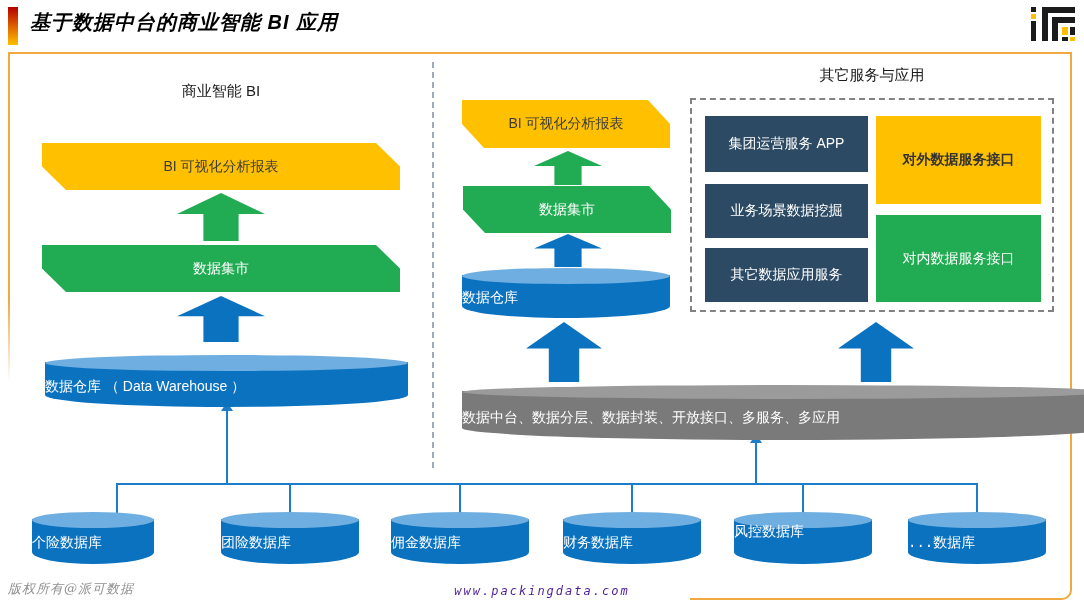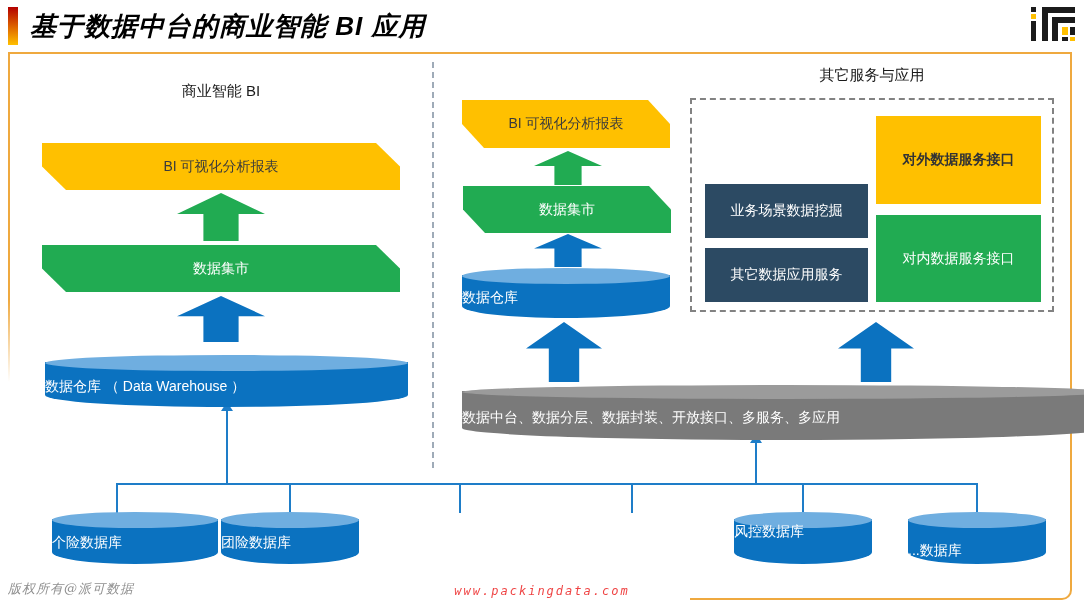--- a/index.html
+++ b/index.html
@@ -3,21 +3,21 @@
 <meta charset="utf-8">
 <style>
   html,body{margin:0;padding:0;background:#fff;}
   .stage{
     position:relative;width:1084px;height:606px;background:#ffffff;overflow:hidden;
     font-family:"Liberation Sans","DejaVu Sans",sans-serif;
   }
   .abs{position:absolute;}
   
   .accent-bar{left:8px;top:7px;width:10px;height:38px;background:linear-gradient(#b30000,#e06a00 55%,#ffc000);}
-  .page-title{left:30px;top:9px;font-size:26px;font-weight:bold;font-style:italic;color:#000;letter-spacing:1px;white-space:nowrap;}
+  .page-title{left:30px;top:9px;font-size:20px;font-weight:bold;font-style:italic;color:#000;letter-spacing:1px;white-space:nowrap;}
   
   .logo{left:1028px;top:5px;width:50px;height:38px;}
   .logo div{position:absolute;}
   .lg-black{background:#1b1b1b;}
   .lg-yellow{background:#ffc000;}
   
   .f-top{left:8px;top:52px;width:1064px;height:2px;background:#efa93f;}
   .f-left{left:8px;top:52px;width:2px;height:330px;background:linear-gradient(#efa93f 75%,rgba(239,169,63,0));}
   .f-rb{left:690px;top:52px;width:380px;height:546px;border-right:2px solid #efa93f;border-bottom:2px solid #efa93f;border-radius:0 0 10px 0;}
   .divider{left:432px;top:62px;height:406px;width:0;border-left:2px dashed #9fabb8;}
@@ -43,21 +43,21 @@
   .dash-box{border:2px dashed #828282;}
   .svc{display:flex;align-items:center;justify-content:center;font-size:14px;text-align:center;}
   .svc.navy{background:#2c4a63;color:#ffffff;}
   .svc.goldbox{background:#ffc000;color:#333333;}
   .svc.greenbox{background:#21ab52;color:#ffffff;}
   
   .line{background:#1e7dc8;}
   .arrow-head{width:0;height:0;border-left:6px solid transparent;border-right:6px solid transparent;border-bottom:9px solid #1e7dc8;}
   
   .footer-left{left:8px;top:580px;font-family:"DejaVu Serif","Liberation Serif",serif;font-style:italic;font-size:13px;color:#8f8f8f;letter-spacing:1px;}
-  .footer-center{left:392px;top:584px;width:300px;text-align:center;font-family:"DejaVu Sans Mono","Liberation Mono",monospace;font-style:italic;font-size:12px;color:#ef4444;letter-spacing:2px;}
+  .footer-center{left:392px;top:584px;width:300px;text-align:center;font-family:"DejaVu Sans Mono","Liberation Mono",monospace;font-style:italic;font-size:12px;color:#4c1d95;letter-spacing:2px;}
 </style>
 </head>
 <body>
 
 <div class="stage">
 
   <div class="abs accent-bar"></div>
   <div class="abs page-title">基于数据中台的商业智能 BI 应用</div>
   <div class="abs logo">
     <div class="lg-black" style="left:3px;top:2px;width:5px;height:5px;"></div>
@@ -125,50 +125,63 @@
   <div class="abs block-arrow ba-blue" style="left:838px;top:322px;width:76px;height:60px;"></div>
 
   <div class="cyl disk" style="left:462px;top:385px;width:647px;height:55px;">
     <div class="cyl-body"></div>
     <div class="cyl-top"></div>
     <div class="cyl-label" style="top:24px;">数据中台、数据分层、数据封装、开放接口、多服务、多应用</div>
   </div>
 
   <div class="abs sec-title" style="left:690px;top:66px;width:364px;">其它服务与应用</div>
   <div class="abs dash-box" style="left:690px;top:98px;width:360px;height:210px;"></div>
+  <div class="abs svc navy" style="left:705px;top:116px;width:163px;height:56px;">
+    <span>集团运营服务 APP</span>
+  </div>
   <div class="abs svc navy" style="left:705px;top:248px;width:163px;height:54px;">
     <span>其它数据应用服务</span>
   </div>
   <div class="abs svc navy" style="left:705px;top:184px;width:163px;height:54px;">
     <span>业务场景数据挖掘</span>
   </div>
   <div class="abs svc goldbox" style="left:876px;top:116px;width:165px;height:88px;font-weight:bold;">
     <span>对外数据服务接口</span>
   </div>
   <div class="abs svc greenbox" style="left:876px;top:215px;width:165px;height:87px;">
     <span>对内数据服务接口</span>
   </div>
 
-  <div class="cyl" style="left:52px;top:512px;width:166px;height:52px;">
+  <div class="cyl" style="left:32px;top:512px;width:122px;height:52px;">
     <div class="cyl-body"></div>
       <div class="cyl-top"></div>
     <div class="cyl-label" style="top:22px;">个险数据库</div>
   </div>
   <div class="cyl" style="left:221px;top:512px;width:138px;height:52px;">
     <div class="cyl-body"></div>
       <div class="cyl-top"></div>
     <div class="cyl-label" style="top:22px;">团险数据库</div>
   </div>
+  <div class="cyl" style="left:391px;top:512px;width:138px;height:52px;">
+    <div class="cyl-body"></div>
+      <div class="cyl-top"></div>
+    <div class="cyl-label" style="top:22px;">佣金数据库</div>
+  </div>
+  <div class="cyl" style="left:563px;top:512px;width:138px;height:52px;">
+    <div class="cyl-body"></div>
+      <div class="cyl-top"></div>
+    <div class="cyl-label" style="top:22px;">财务数据库</div>
+  </div>
   <div class="cyl" style="left:734px;top:512px;width:138px;height:52px;">
     <div class="cyl-body"></div>
       <div class="cyl-top"></div>
     <div class="cyl-label" style="top:11px;">风控数据库</div>
   </div>
   <div class="cyl" style="left:908px;top:512px;width:138px;height:52px;">
     <div class="cyl-body"></div>
       <div class="cyl-top"></div>
-    <div class="cyl-label" style="top:30px;">...数据库</div>
+    <div class="cyl-label" style="top:22px;font-family:Liberation Mono, monospace;">...数据库</div>
   </div>
 
   <div class="abs footer-left">版权所有@派可数据</div>
   <div class="abs footer-center">www.packingdata.com</div>
 
 </div>
 
 </body></html>

